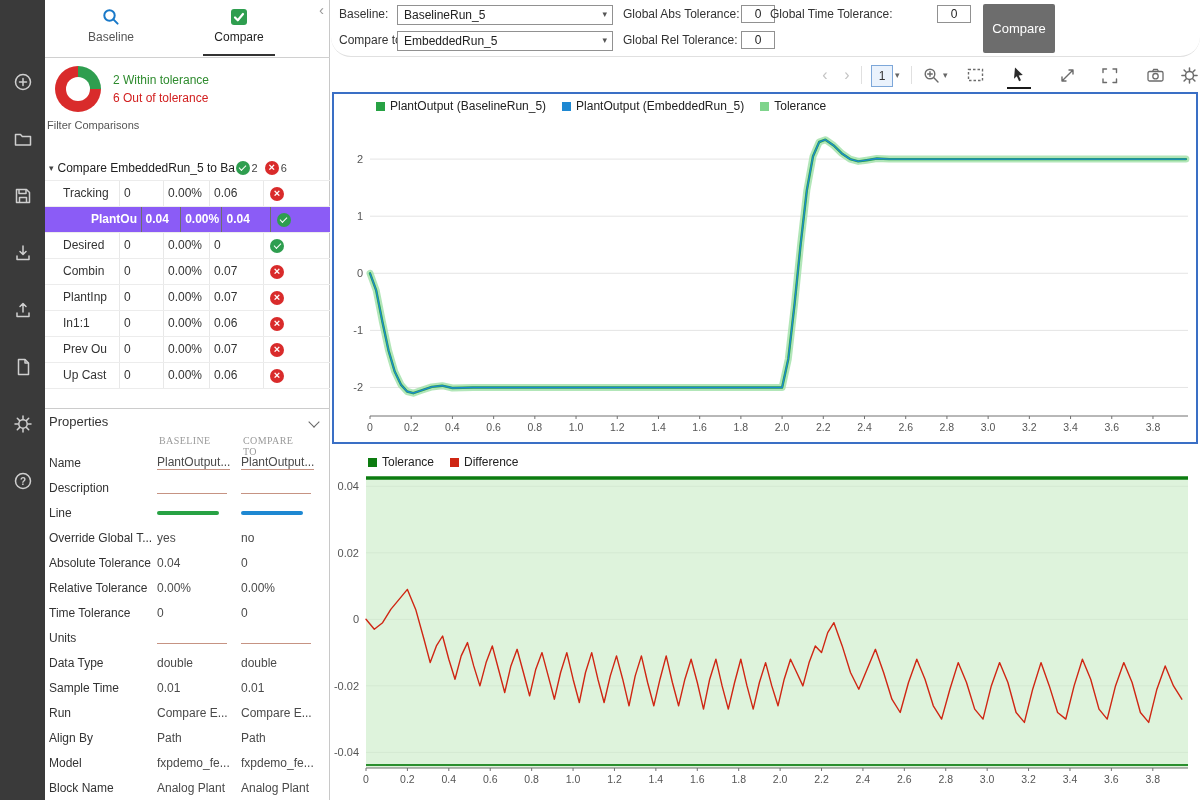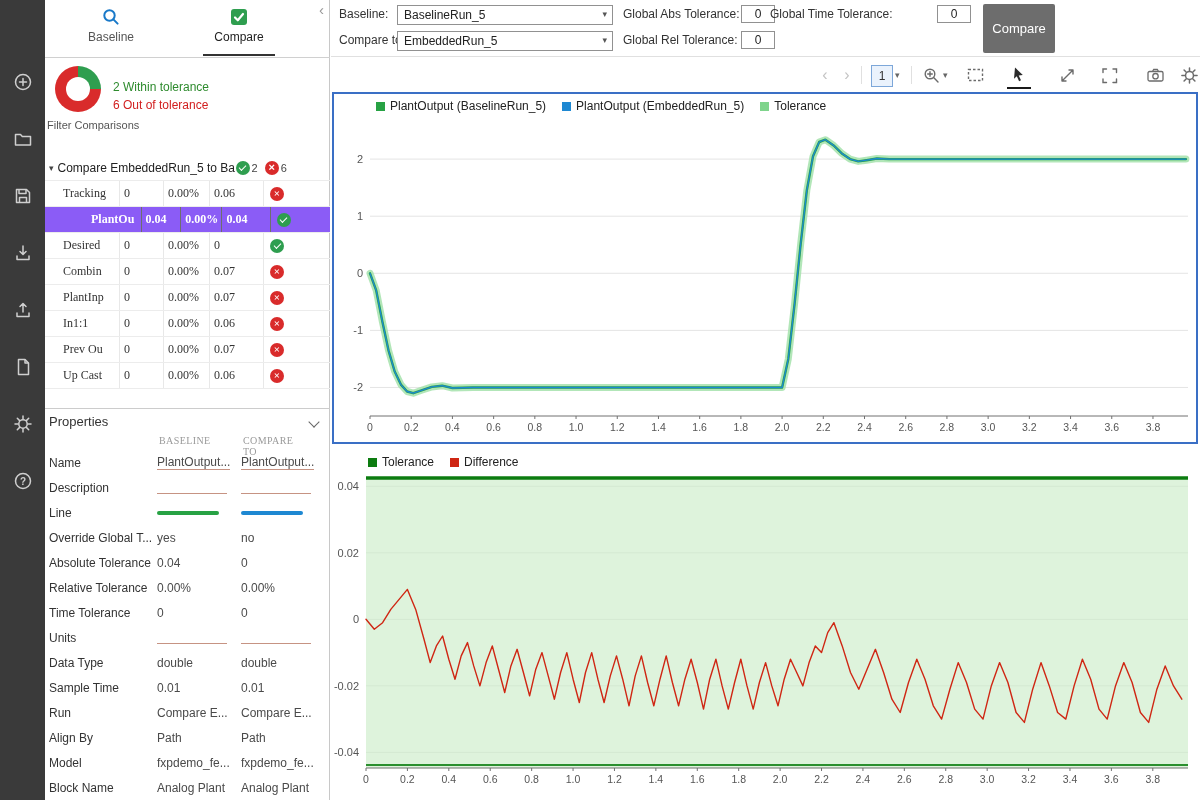--- a/index.html
+++ b/index.html
@@ -17,21 +17,21 @@
   .panel{position:absolute;left:45px;top:0;width:285px;height:800px;background:#fff;
          border-right:1px solid #c8c8c8;box-sizing:border-box;}
   .tabs{position:absolute;top:0;left:0;width:285px;height:57px;border-bottom:1px solid #d0d0d0;}
   .tab{position:absolute;top:7px;width:96px;text-align:center;font-size:12px;color:#555;cursor:pointer;}
   .tab svg{display:block;margin:0 auto 3px;}
   .tab.inspect{left:18px}
   .tab.compare{left:146px;color:#222}
   .tab-underline{position:absolute;left:158px;top:54px;width:72px;height:2px;background:#333;}
   .collapse{position:absolute;right:6px;top:1px;color:#979797;font-size:15px;cursor:pointer;}
 
-  .summary{position:absolute;top:66px;left:10px;display:flex;align-items:flex-end;gap:12px;}
+  .summary{position:absolute;top:66px;left:10px;display:flex;align-items:center;gap:12px;}
   .donut{width:46px;height:46px;border-radius:50%;
          background:conic-gradient(#2e9e4f 0 25%,#d92b2b 25% 100%);position:relative;flex:none;}
   .donut::after{content:"";position:absolute;inset:11px;background:#fff;border-radius:50%;}
   .within{color:#2e8b2e;font-size:12px;margin-bottom:4px;}
   .outof{color:#d22020;font-size:12px;}
 
   .filter{position:absolute;top:119px;left:2px;font-size:11px;color:#555;cursor:pointer;}
 
   .cmp-head{position:absolute;top:136px;left:0;width:285px;height:20px;background:#f2f2f2;
             border-top:1px solid #ddd;border-bottom:1px solid #ddd;display:flex;box-sizing:border-box;
@@ -40,21 +40,21 @@
                  overflow:hidden;white-space:nowrap;}
   .w0{width:75px}.w1{width:44px}.w2{width:46px}.w3{width:54px}.w4{width:66px;border-right:none!important}
   .head-gear{position:absolute;right:3px;top:3px;cursor:pointer;}
 
   .cmp-group{position:absolute;top:156px;left:0;width:285px;height:25px;border-bottom:1px solid #ececec;
              font-size:12px;color:#222;display:flex;align-items:center;cursor:pointer;box-sizing:border-box;}
   .cmp-group .caret{margin:0 4px;font-size:9px;color:#444;}
   .glabel{white-space:nowrap;overflow:hidden;width:178px;flex:none;}
   .gcount{font-size:11px;color:#444;margin:0 7px 0 2px;}
 
-  #cmp-rows{position:absolute;top:181px;left:0;width:285px;font-family:Liberation Serif, serif;}
+  #cmp-rows{position:absolute;top:181px;left:0;width:285px;}
   .cmp-row{display:flex;height:25px;border-bottom:1px solid #ececec;font-size:12px;color:#333;cursor:pointer;}
   .cmp-cell{box-sizing:border-box;border-right:1px solid #e8e8e8;padding:5px 0 0 4px;
             overflow:hidden;white-space:nowrap;}
   .cmp-cell.first{padding-left:18px;}
   .cmp-cell.result{border-right:none;display:flex;align-items:center;padding-top:0;padding-left:6px;}
   .cmp-row.selected{background:#8b5cf6;color:#fff;font-weight:bold;padding-left:28px;}
   .cmp-row.selected .cmp-cell{border-right-color:#6e6e6e;}
 
   .ico{width:14px;height:14px;border-radius:50%;display:inline-flex;align-items:center;
        justify-content:center;flex:none;}
@@ -77,21 +77,21 @@
   #prop-rows{position:absolute;top:450px;left:0;width:285px;}
   .prop-row{display:flex;height:25px;font-size:12px;align-items:center;}
   .prop-label{width:112px;padding-left:4px;color:#333;overflow:hidden;white-space:nowrap;box-sizing:border-box;flex:none;}
   .prop-val{width:84px;color:#4a4a4a;overflow:hidden;white-space:nowrap;box-sizing:border-box;flex:none;}
   .prop-val.c2{width:89px;}
   .field{display:inline-block;min-width:70px;height:14px;border-bottom:1px solid #c69383;}
   .linebar{width:62px;height:4px;border-radius:2px;}
 
   
   .topbar{position:absolute;left:331px;top:0;width:869px;height:57px;background:#fff;
-          border-bottom:1px solid #e0e0e0;box-sizing:border-box;}
+          border-bottom:1px solid #e0e0e0;box-sizing:border-box;border-radius:20px;}
   .tb-label{position:absolute;font-size:12px;color:#333;white-space:nowrap;}
   .dd{position:absolute;width:216px;height:20px;border:1px solid #919191;background:#fff;
       box-sizing:border-box;font-size:12px;color:#222;padding:2px 20px 0 6px;cursor:pointer;
       white-space:nowrap;overflow:hidden;}
   .dd .arr{position:absolute;right:5px;top:3px;font-size:9px;color:#555;}
   .tol{position:absolute;width:34px;height:18px;border:1px solid #919191;box-sizing:border-box;
        font-size:12px;text-align:center;color:#222;padding:0;background:#fff;font-family:inherit;}
   .cmpbtn{position:absolute;left:652px;top:4px;width:72px;height:49px;background:#6d6d6d;color:#fff;
           font-size:13px;border:none;border-radius:2px;cursor:pointer;font-family:inherit;}
 

